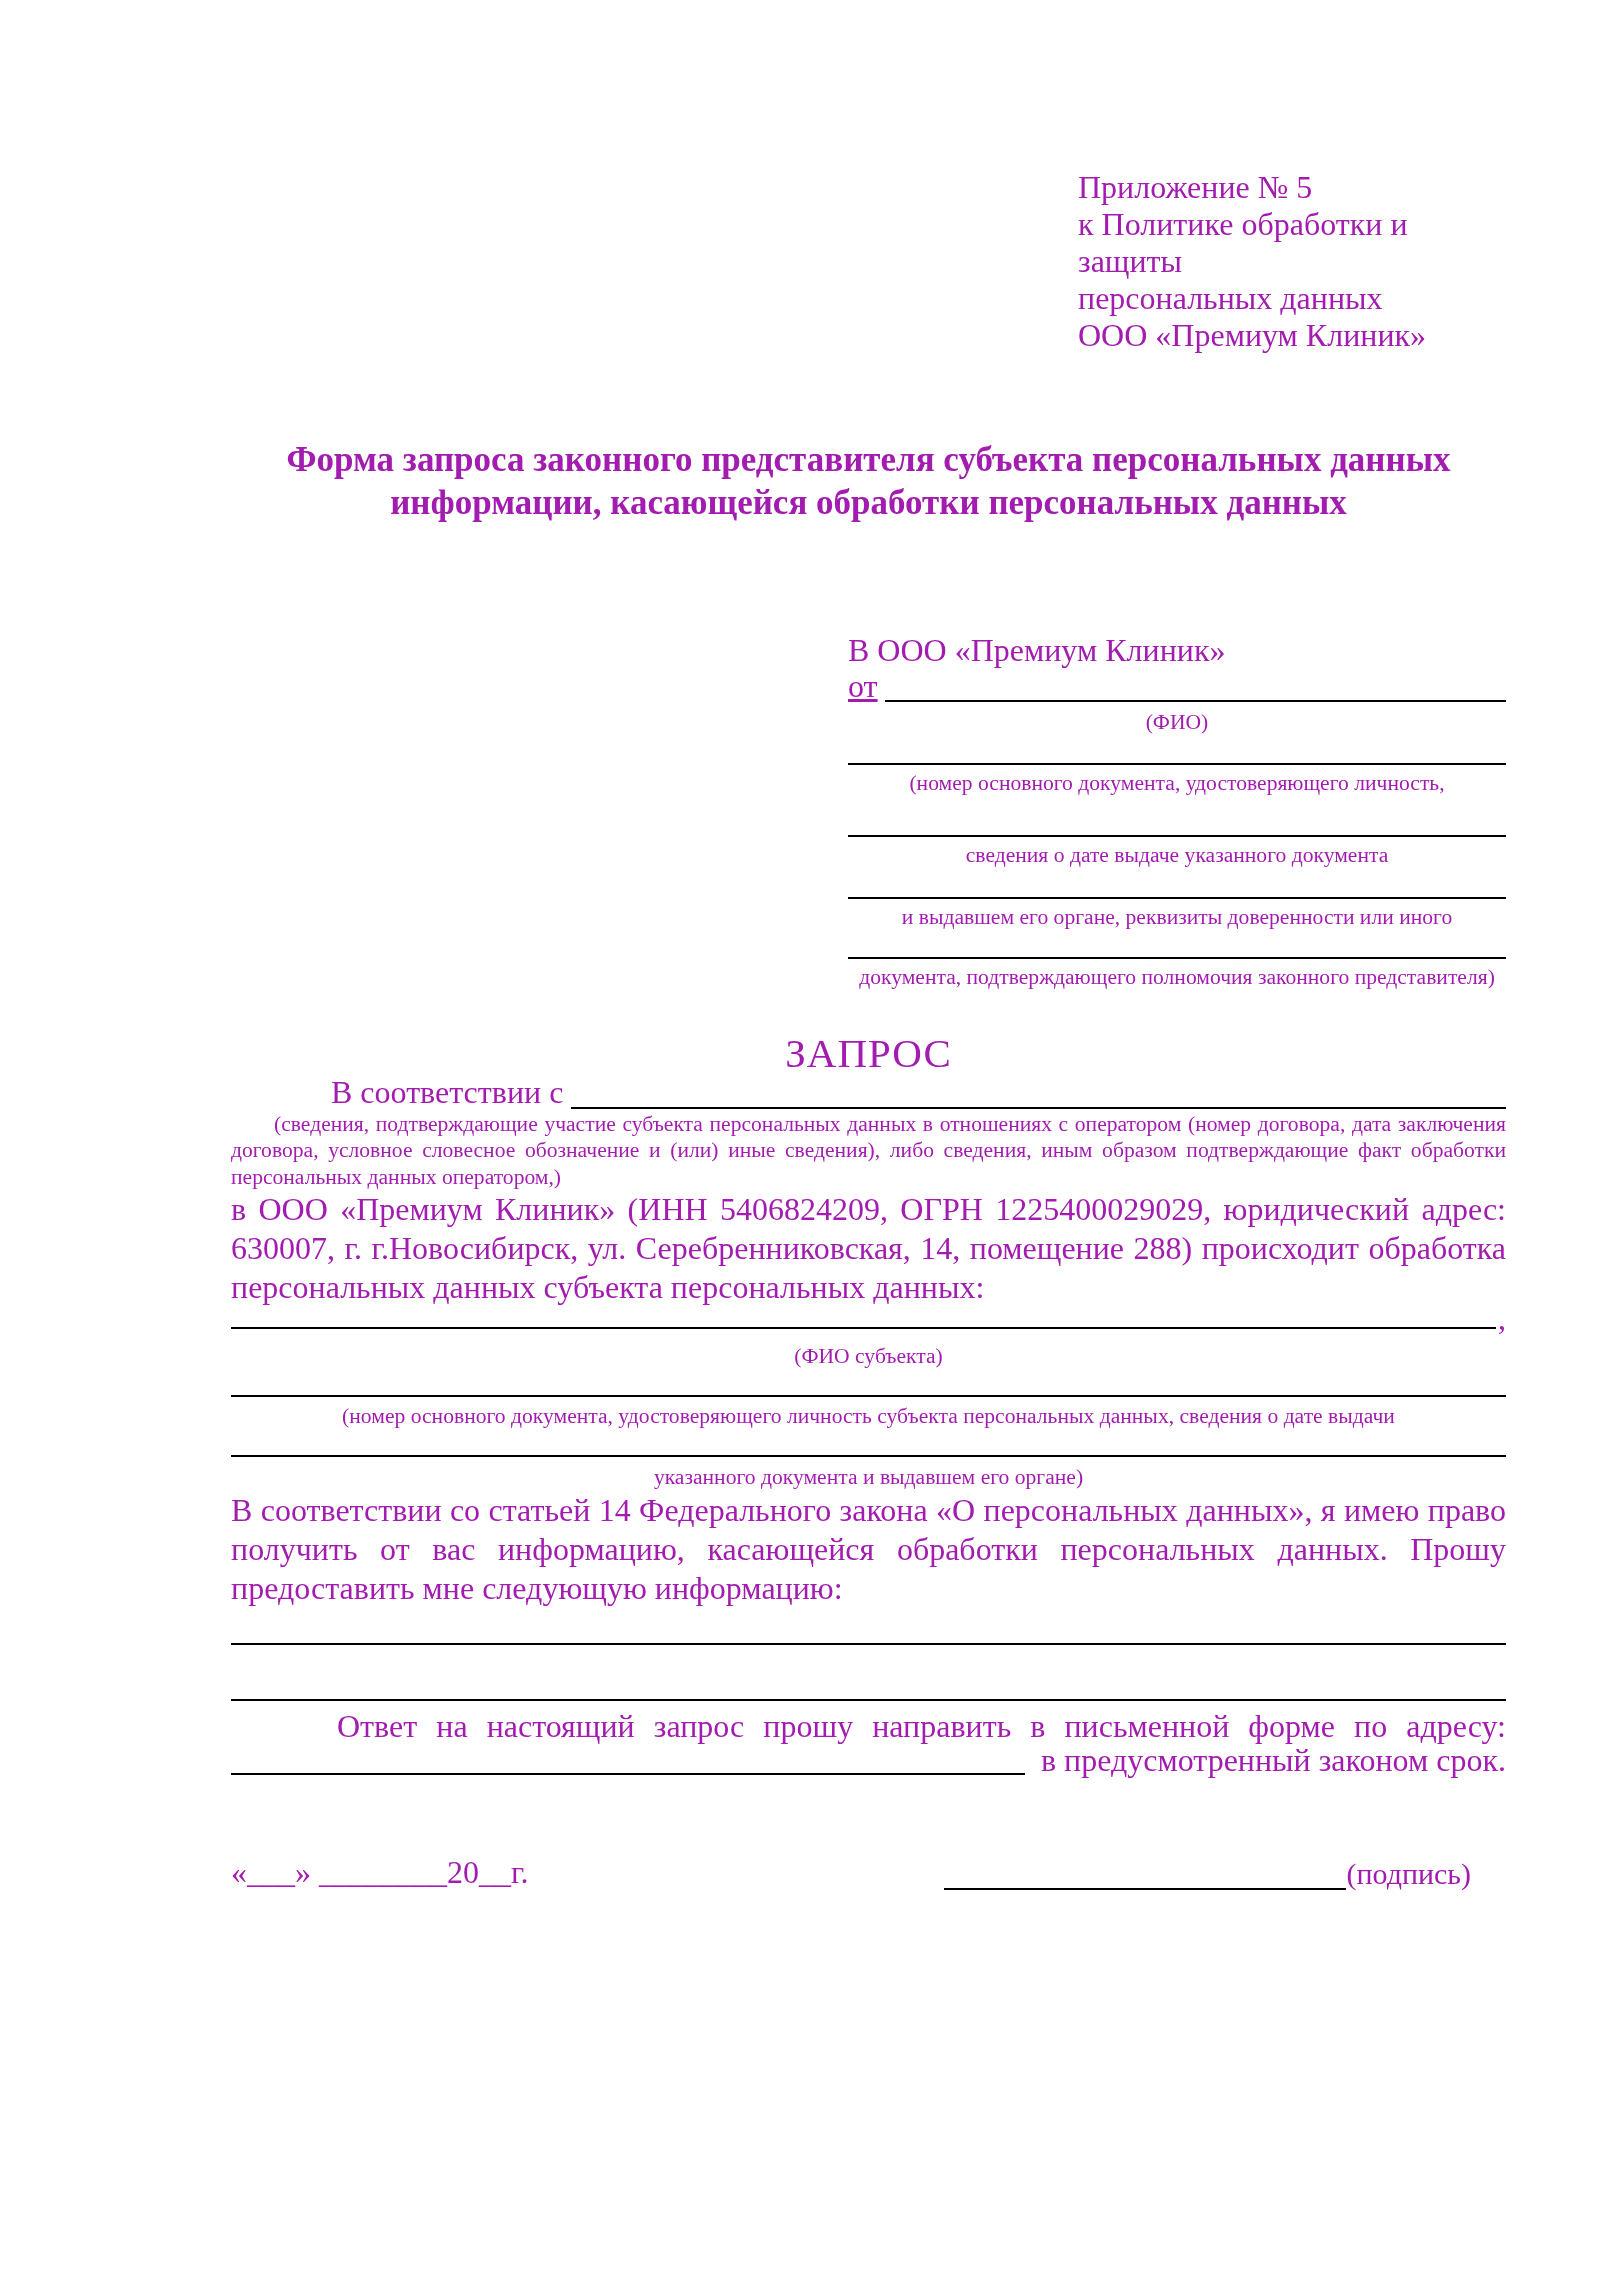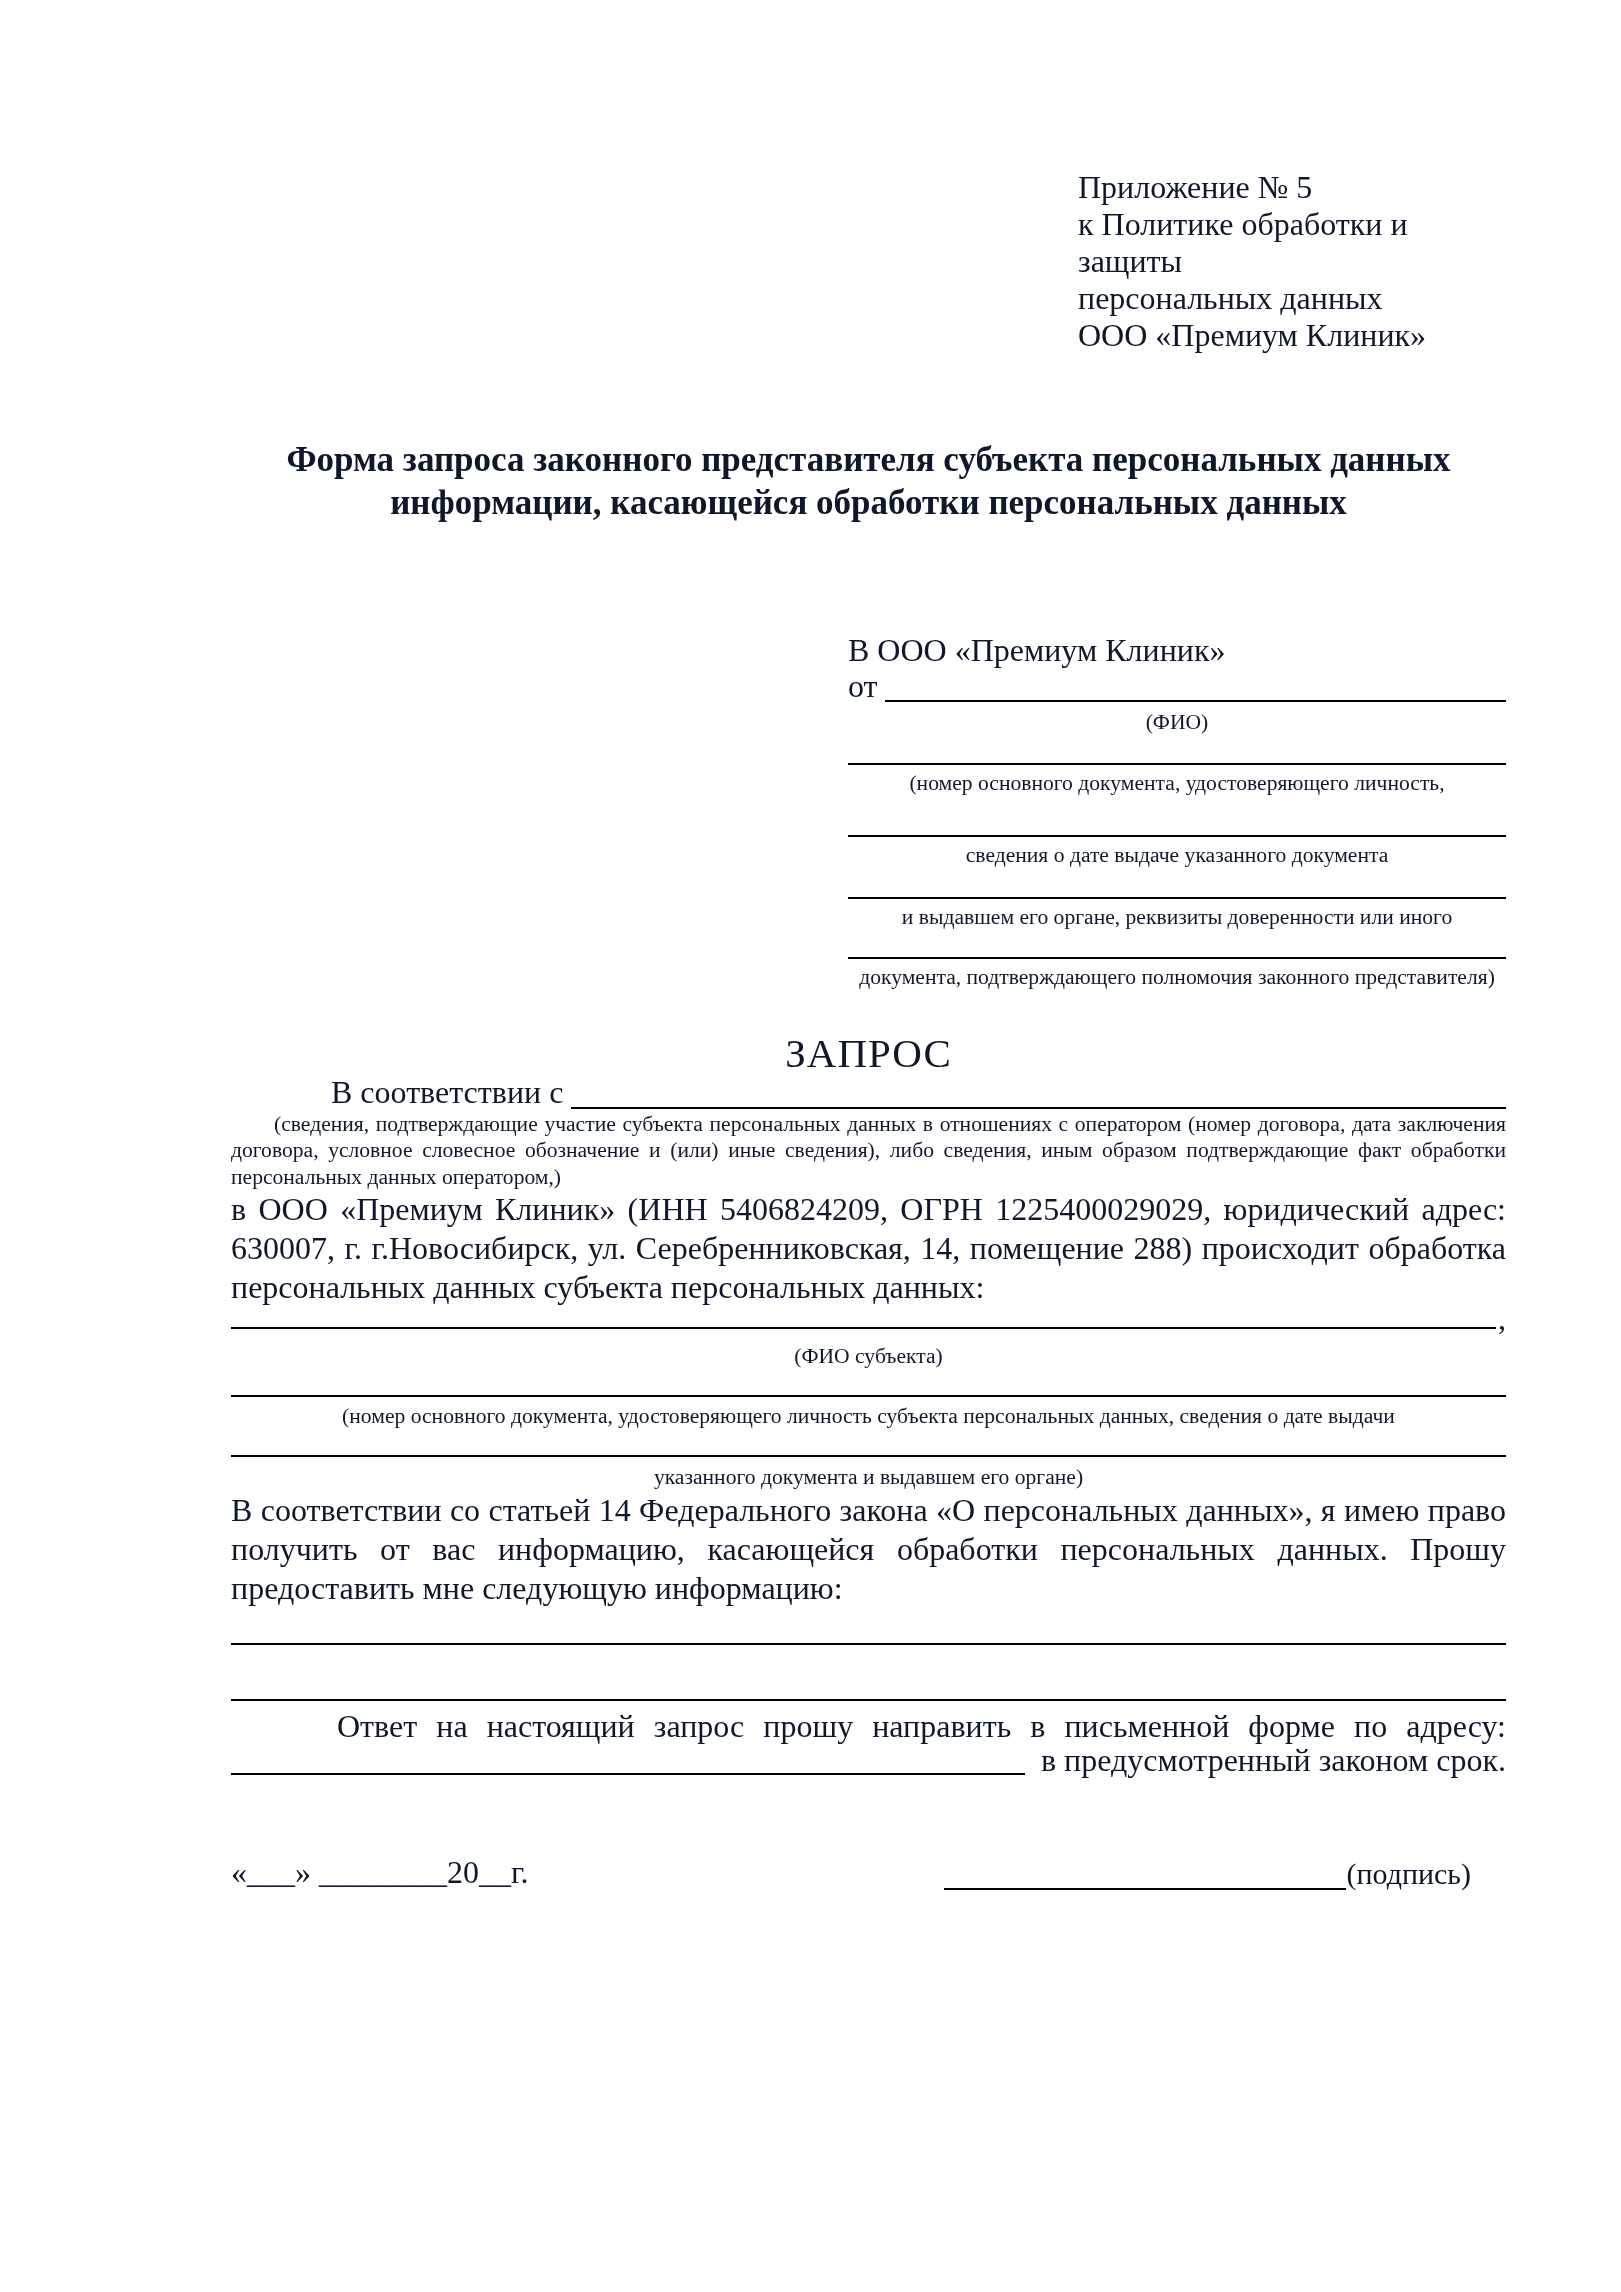--- a/index.html
+++ b/index.html
@@ -1,38 +1,38 @@
 <!DOCTYPE html>
 <html><head>
 <meta charset="utf-8">
 <style>
   html,body { margin:0; padding:0; background:#ffffff; }
   * { box-sizing:border-box; }
   .page {
     position:relative;
     width:1621px; height:2293px;
     background:#ffffff;
-    color:#0f172a;
+    color:#a21caf;
     font-family:"Liberation Serif","DejaVu Serif",serif;
     padding:0 115px 0 231px;
     overflow:hidden;
   }
   .blank-line { border-bottom:2.9px solid #000; }
 
   
   .appendix { margin-top:169px; margin-left:847px; font-size:32px; line-height:37px; }
 
   
   .doc-title { margin-top:84px; font-size:35px; font-weight:bold; line-height:43px; text-align:center; }
 
   
   .addressee { margin-top:106px; margin-left:617px; font-size:32px; }
   .addr-to   { line-height:41px; white-space:nowrap; }
   .from-row  { display:flex; align-items:flex-end; height:31px; line-height:31px; }
-  .from-lbl  { flex:0 0 auto; padding-right:7.8px; }
+  .from-lbl  { flex:0 0 auto; padding-right:7.8px;text-decoration:underline; }
   .from-row .blank-line { flex:1 1 auto; height:31px; }
   .cap { font-size:21.6px; line-height:25.5px; text-align:center; }
   .cap.first { padding-top:7.8px; }
   .fld { border-top:2.9px solid #000; }
   .fld .cap { padding-top:5.9px; }
   .fld.f2 { margin-top:27.4px; }
   .fld.f3 { margin-top:39px; }
   .fld.f4 { margin-top:29px; }
   .fld.f5 { margin-top:26.5px; }
 

